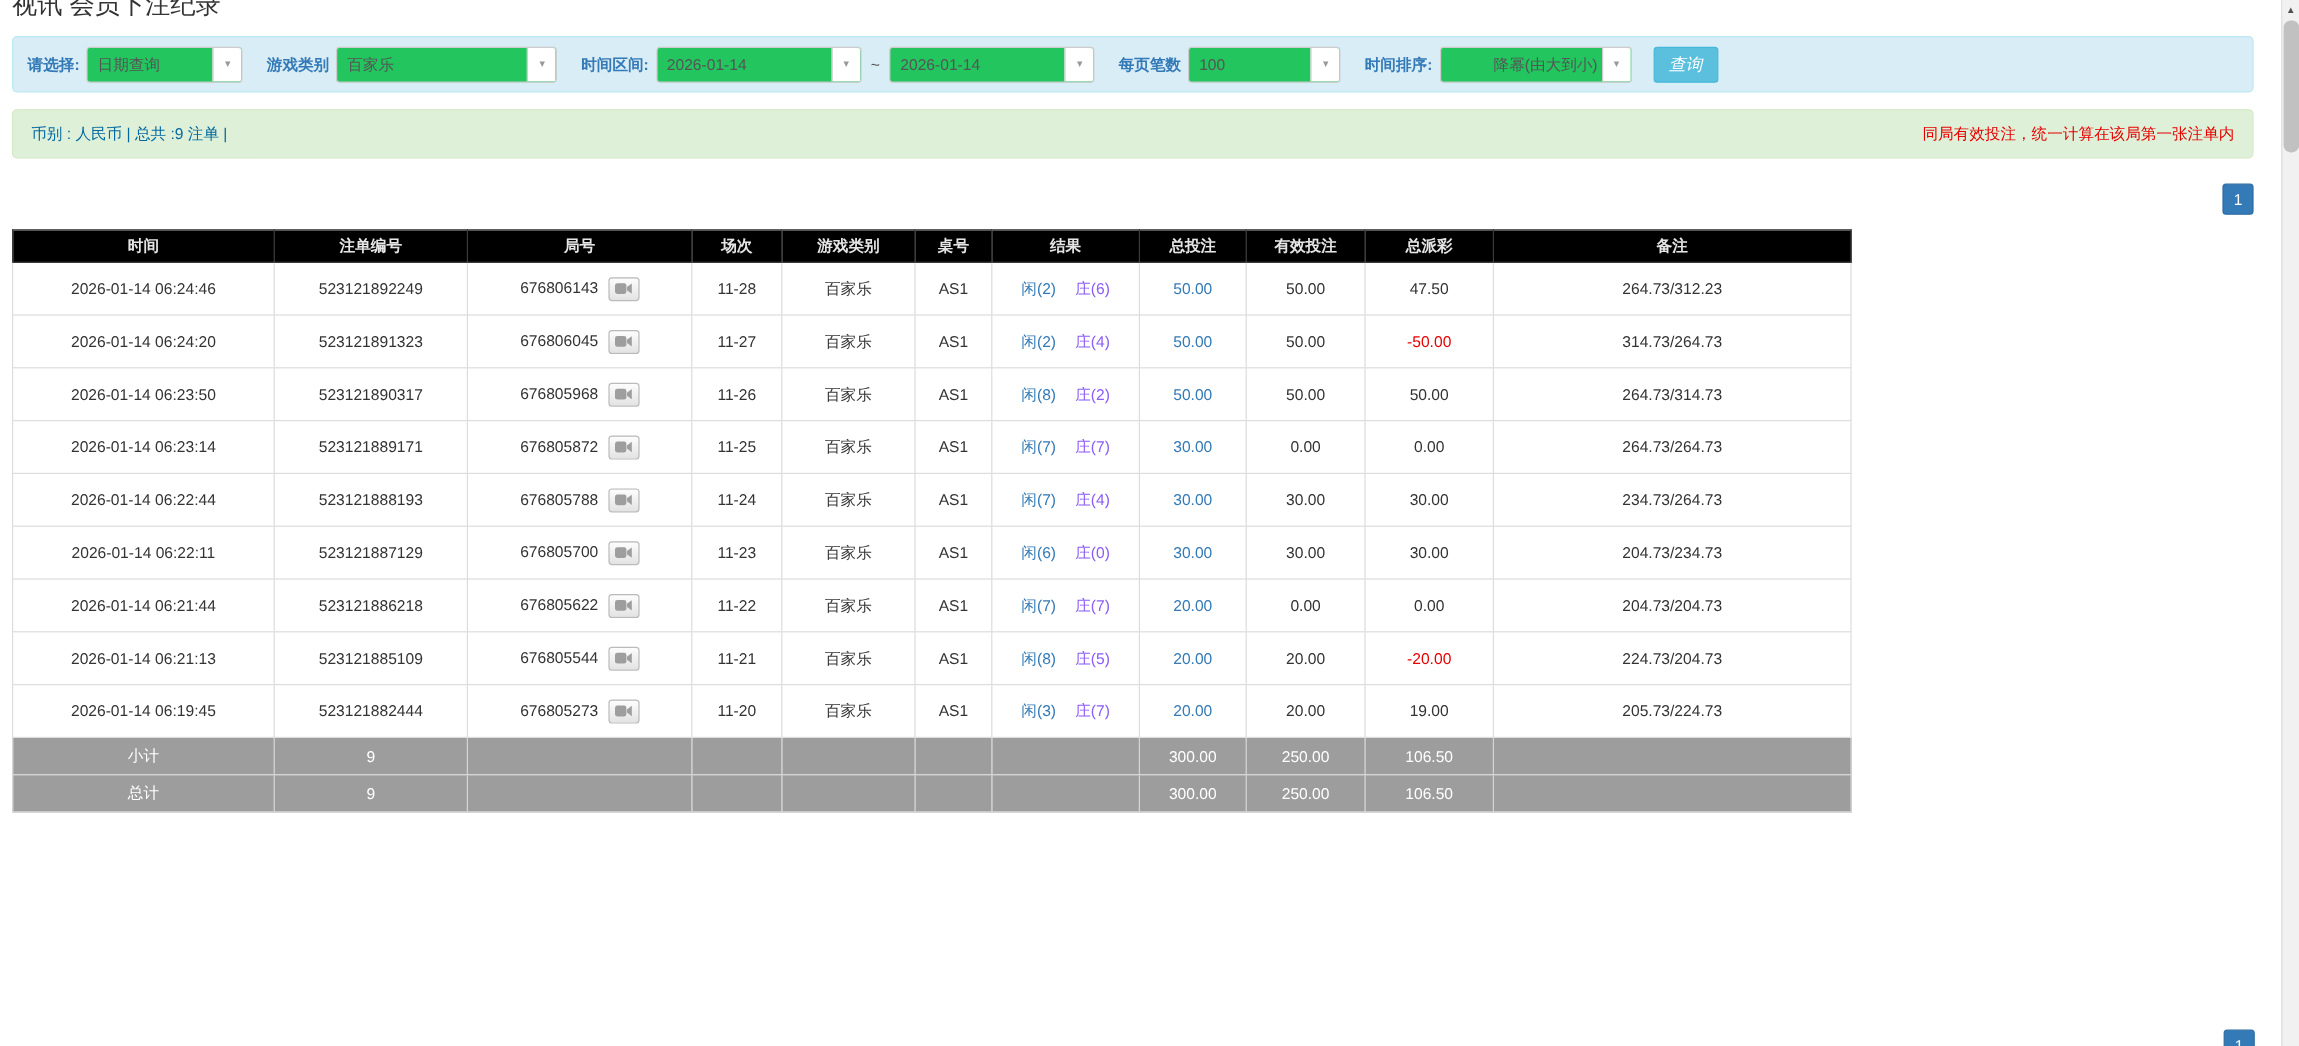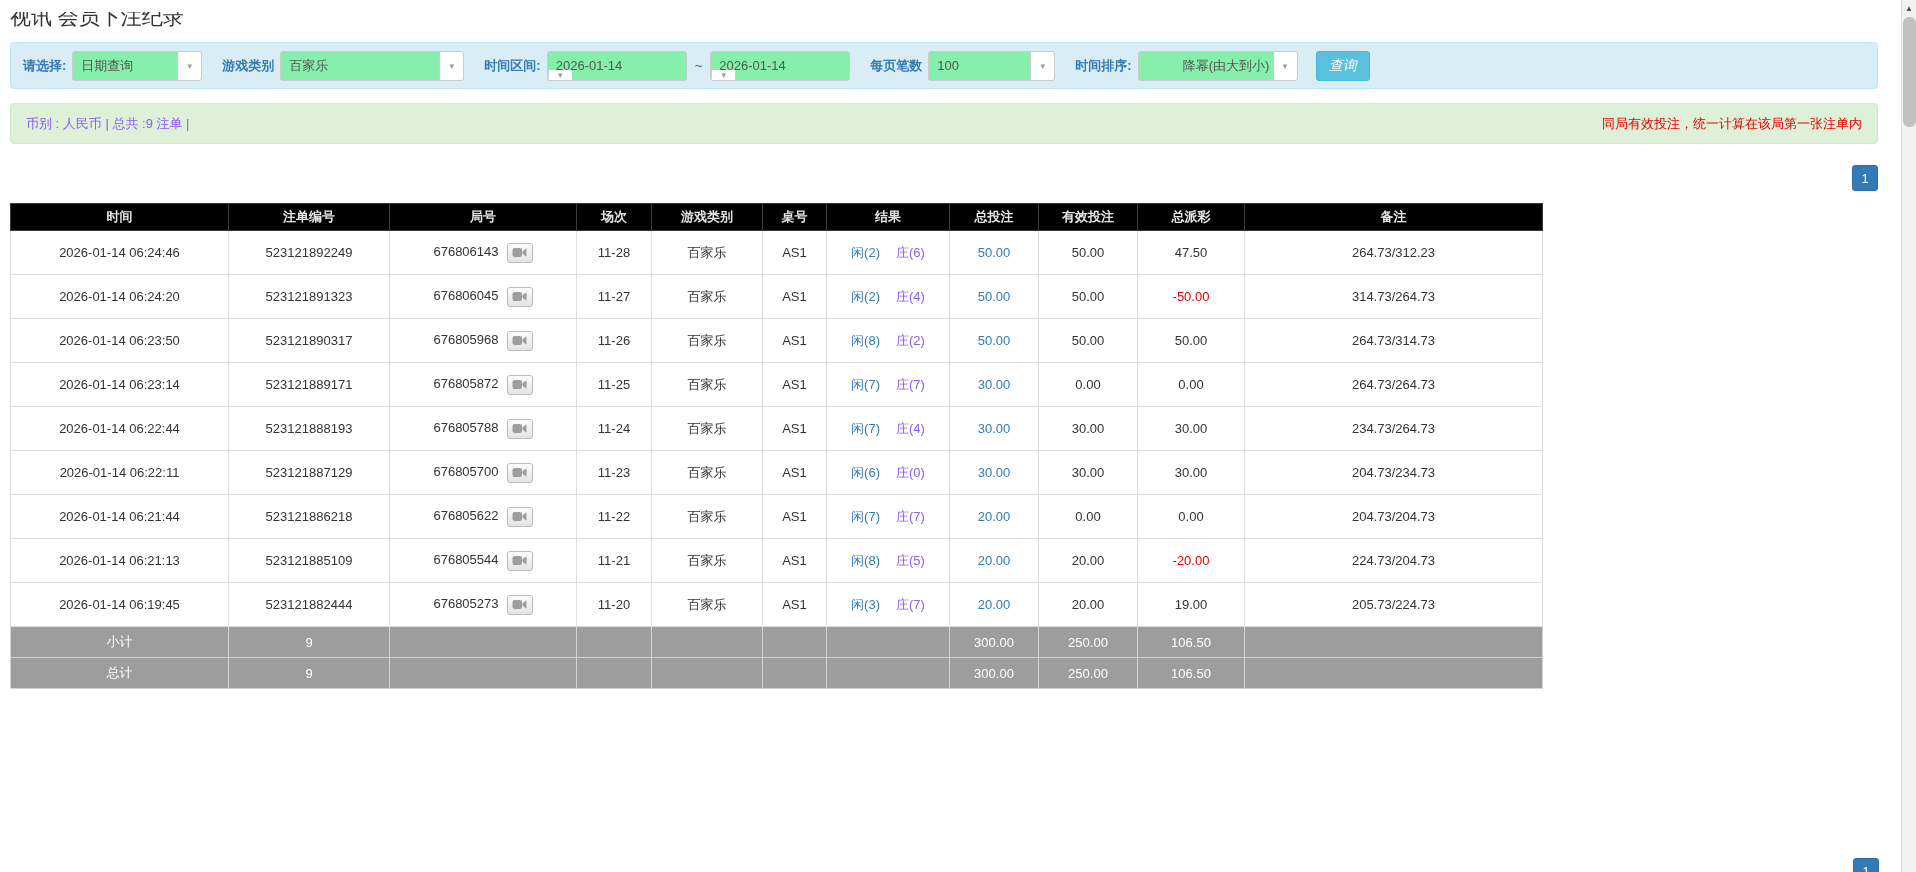--- a/index.html
+++ b/index.html
@@ -2,53 +2,53 @@
 <html><head>
 <meta charset="utf-8">
 <style>
   * { margin:0; padding:0; box-sizing:border-box; }
   html, body {
     width:1916px; height:872px; overflow:hidden; background:#fff;
     font-family:"Liberation Sans","DejaVu Sans",sans-serif; font-size:13px; color:#333;
   }
   body { position:relative; }
 
-  .content { position:absolute; left:10px; top:12px; width:1868px; }
+  .content { position:absolute; left:10px; top:0; width:1868px; }
 
   .title-clip { height:20px; overflow:hidden; }
   .page-title { font-size:21px; font-weight:500; color:#333; line-height:30px; margin-top:-10px; white-space:nowrap; }
 
   .filter-bar {
     margin-top:10px; height:47px; background:#d9edf7; border:1px solid #bce8f1; border-radius:4px;
     display:flex; align-items:center; padding:0 12px; gap:6px; white-space:nowrap;
   }
   .flabel { color:#337ab7; font-weight:700; margin-left:14px; }
   .flabel.first { margin-left:0; }
   .combo {
-    display:flex; height:30px; background:#86efac; border:1px solid #ccc; border-radius:3px;
+    display:flex; height:30px; background:#22c55e; border:1px solid #ccc; border-radius:3px;
     overflow:hidden; cursor:pointer; flex:0 0 auto;
   }
   .combo-value { flex:1; padding:0 8px; line-height:28px; color:#555; overflow:hidden; text-align:left; }
   .combo-caret { width:24px; border-left:1px solid #ccc; display:flex; align-items:center; justify-content:center; color:#999; font-size:9px; background:#fff; }
   .w-query { width:130px; }
   .w-game  { width:184px; }
-  .w-date  { width:140px;flex-direction:column; }
+  .w-date  { width:171px; }
   .w-per   { width:127px; }
   .w-sort  { width:160px;padding-left:36px; }
   .tilde { color:#555; margin:0 2px; }
   .btn-search {
     margin-left:12px; height:30px; padding:0 12px; background:#5bc0de; border:1px solid #46b8da;
     border-radius:3px; color:#fff; font-size:14px; cursor:pointer; font-family:inherit;font-style:italic;
   }
 
   .summary-bar {
     margin-top:14px; height:41px; background:#dff0d8; border:1px solid #d6e9c6; border-radius:4px;
     display:flex; align-items:center; justify-content:space-between; padding:0 15px;
   }
-  .summary-info { color:#8b5cf6; }
+  .summary-info { color:#0369a1; }
   .summary-note { color:#e60000; }
 
   .pager { margin-top:21px; display:flex; justify-content:flex-end; }
   .page-btn {
     min-width:26px; height:26px; background:#337ab7; border:1px solid #2e6da4; border-radius:3px;
     color:#fff; font-size:13px; cursor:pointer; font-family:inherit;
   }
 
   table.records { width:1532px; margin-top:12px; border-collapse:collapse; table-layout:fixed; }
   .records th {

